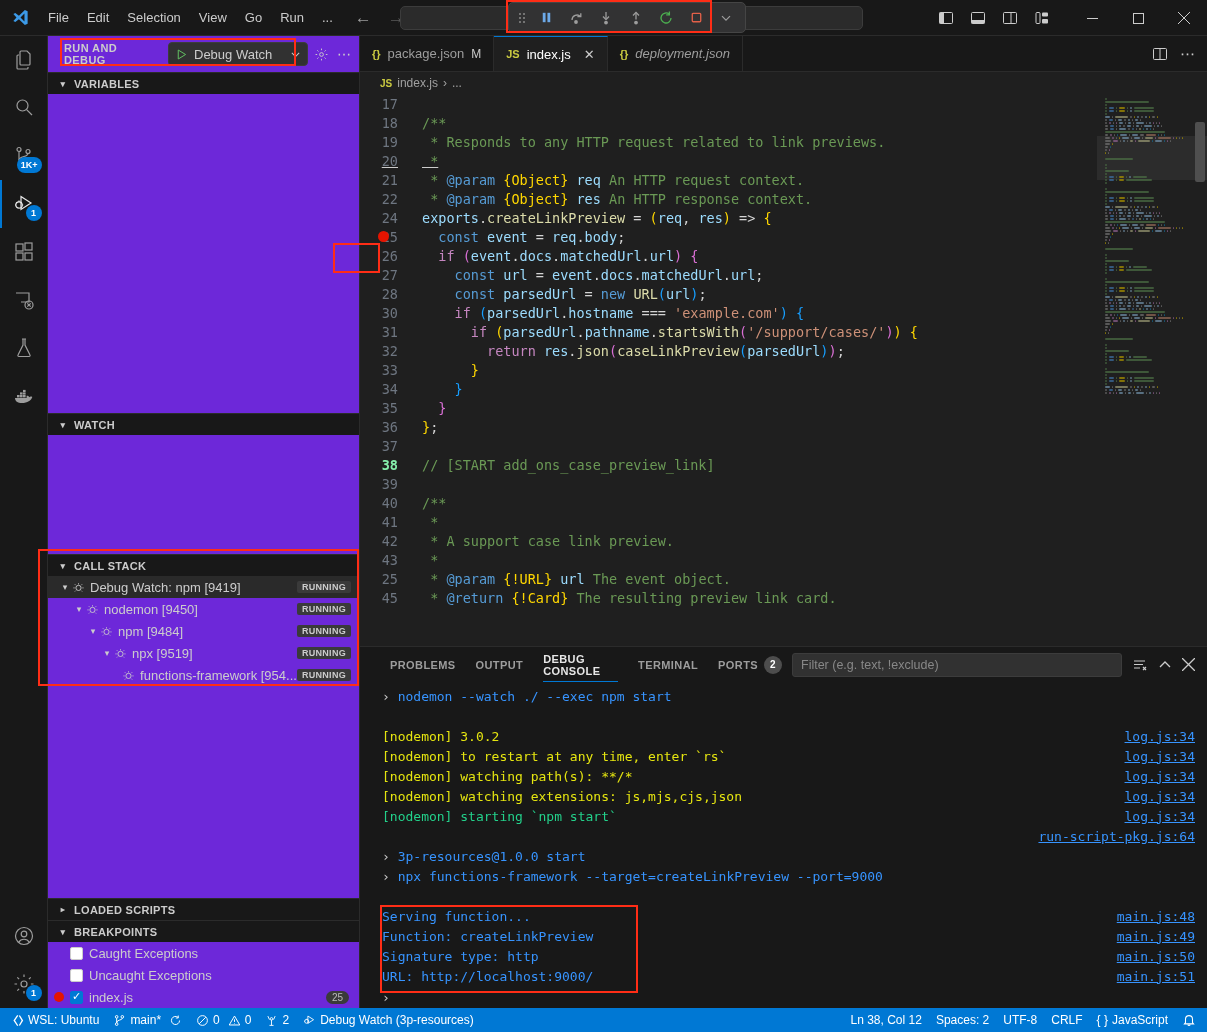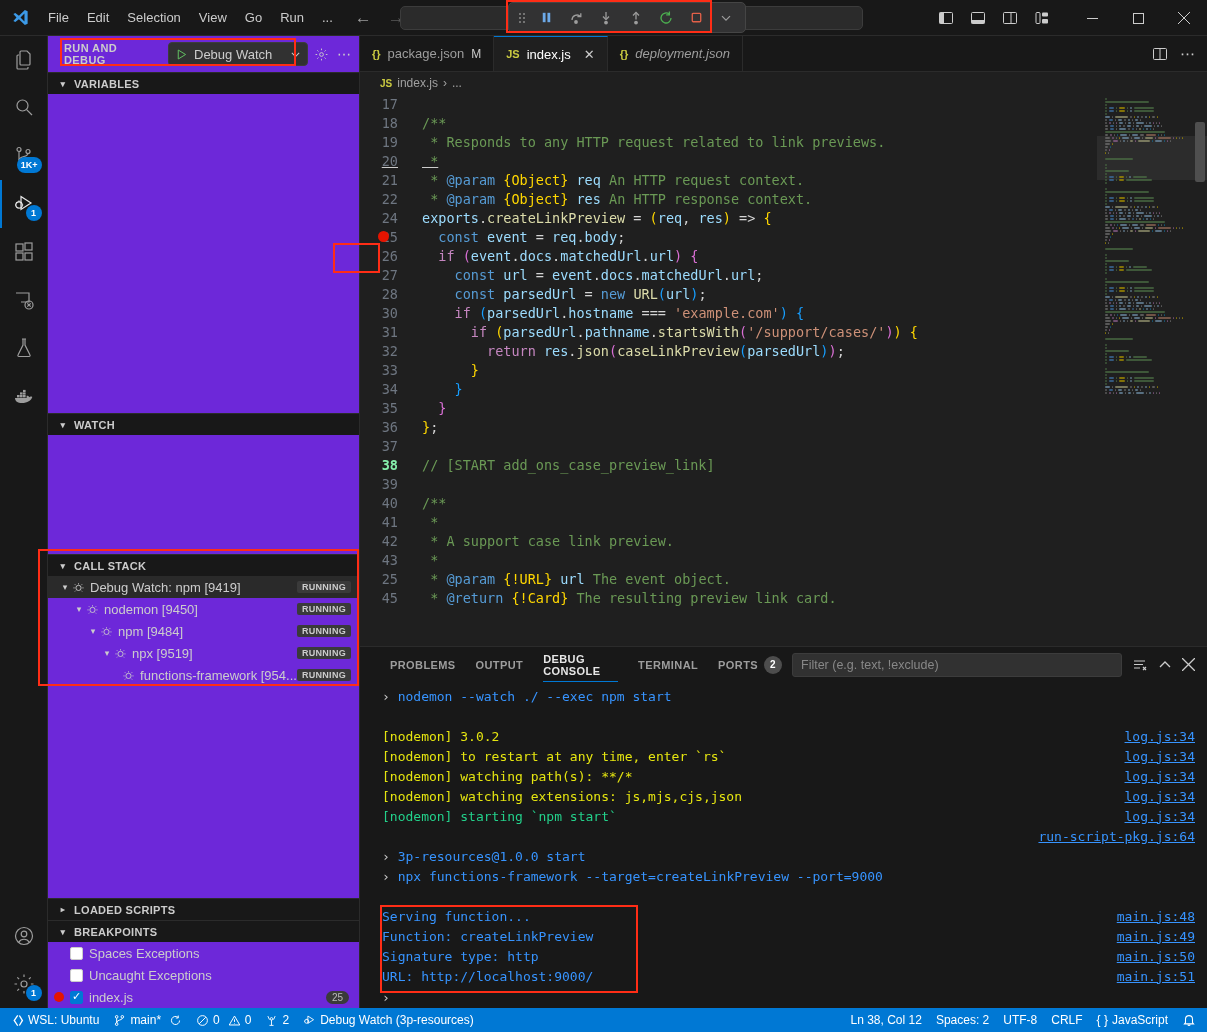--- a/index.html
+++ b/index.html
@@ -555,21 +555,21 @@
       </div>
 
       <div class="section" style="flex:0 0 auto;">
         <div class="section-head">
           <span class="twisty">▾</span>
           <span>BREAKPOINTS</span>
         </div>
         <div class="section-body" id="breakpoints-body">
             <div class="bp-row">
               <span class="bp-check"></span>
-              <span>Spaces Exceptions</span>
+              <span>Caught Exceptions</span>
             </div>
             <div class="bp-row">
               <span class="bp-check"></span>
               <span>Uncaught Exceptions</span>
             </div>
             <div class="bp-row" style="padding-left: 6px;">
               <span class="bp-dot"></span>
               <span class="bp-check checked"></span>
               <span>index.js</span>
               <span class="bp-line">25</span>

